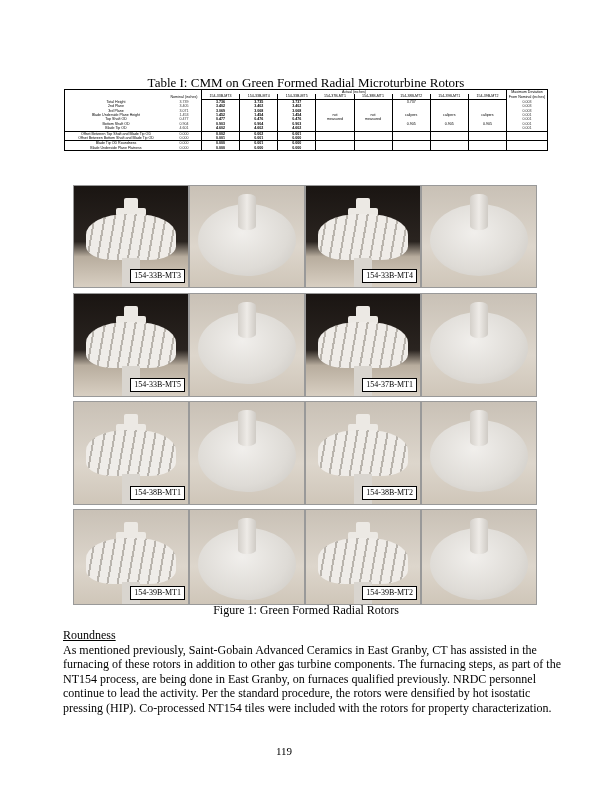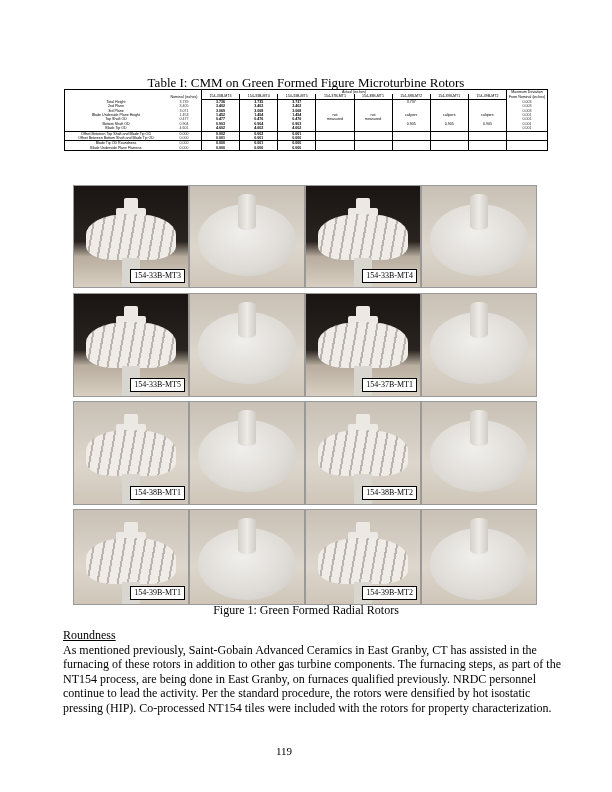--- a/index.html
+++ b/index.html
@@ -20,21 +20,21 @@
   .disc{position:absolute;border-radius:50%;background:radial-gradient(ellipse at 45% 40%,#f1efec 0%,#dedbd6 60%,#c8c4be 100%);}
   .lbl{position:absolute;right:3px;bottom:4px;background:#fff;border:0.8px solid #000;font-size:8px;padding:1px 3px;line-height:10px;}
   .fig{position:absolute;left:0;width:612px;top:603px;text-align:center;font-size:12px;}
   .sec{position:absolute;left:63px;top:628px;font-size:12px;text-decoration:underline;}
   .para{position:absolute;left:63px;top:643px;width:510px;font-size:12px;line-height:14.4px;}
   .pg{position:absolute;left:0;width:568px;top:745px;text-align:center;font-size:11px;}
 </style>
 </head>
 <body>
 
-<div class="tbl-title">Table I:  CMM on Green Formed Figure Microturbine Rotors</div>
+<div class="tbl-title">Table I:  CMM on Green Formed Radial Microturbine Rotors</div>
 
 <table class="cmm">
   <thead>
     <tr>
       <th rowspan="2" class="bT bL" style="width:100px"></th>
       <th rowspan="2" class="bT" style="width:32px;vertical-align:bottom">Nominal (inches)</th>
       <th colspan="8" class="bT bL">Actual (inches)</th>
       <th rowspan="2" class="bT bL bR" style="width:38px;white-space:normal">Maximum Deviation From Nominal (inches)</th>
     </tr>
     <tr>

